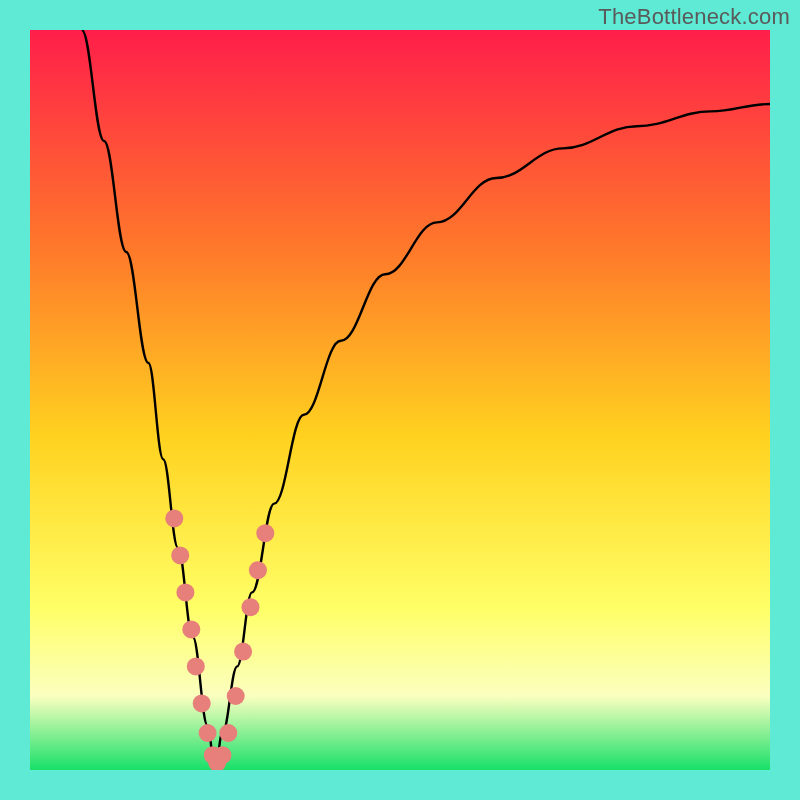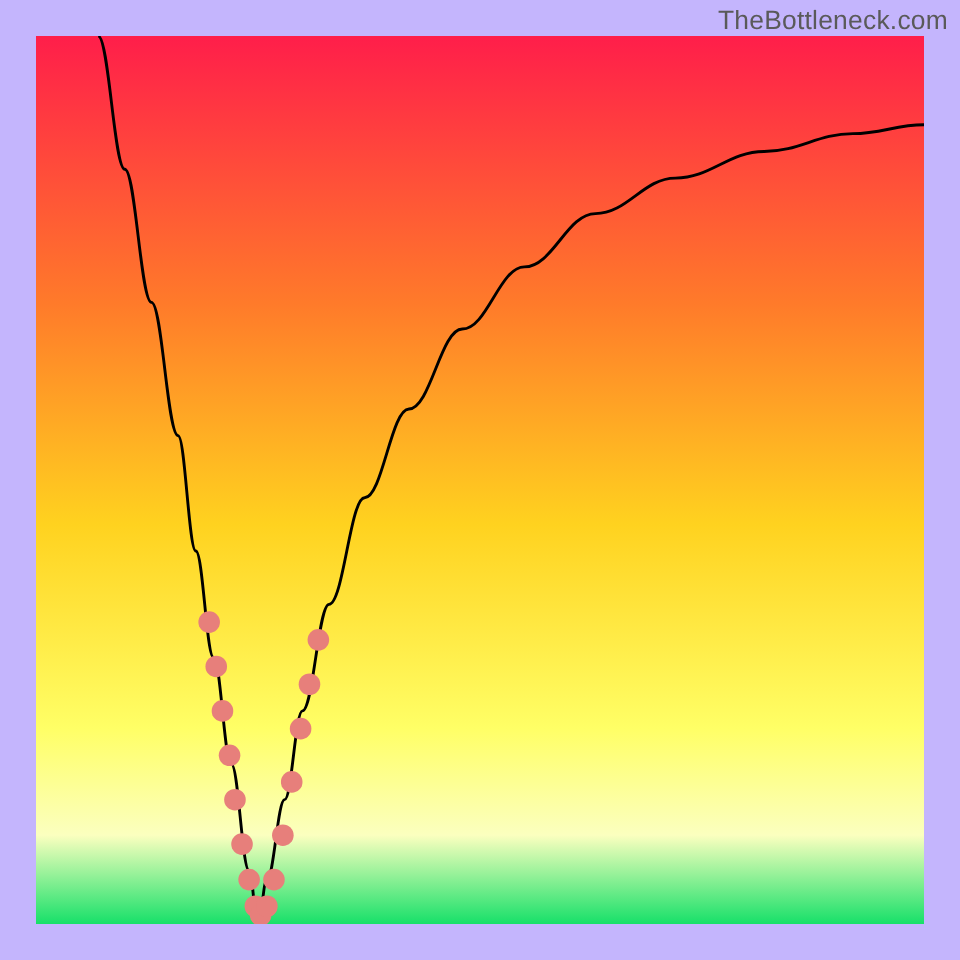--- a/index.html
+++ b/index.html
@@ -9,21 +9,21 @@
     height: 800px;
     overflow: hidden;
     background: #000;
     font-family: Arial, Helvetica, sans-serif;
   }
   .frame {
     position: absolute;
     top: 0; left: 0;
     width: 800px;
     height: 800px;
-    background: #c4b5fd;
+    background: #5eead4;
   }
   .plot {
     position: absolute;
     top: 30px;
     left: 30px;
     width: 740px;
     height: 740px;
     overflow: hidden;
   }
   .watermark {

